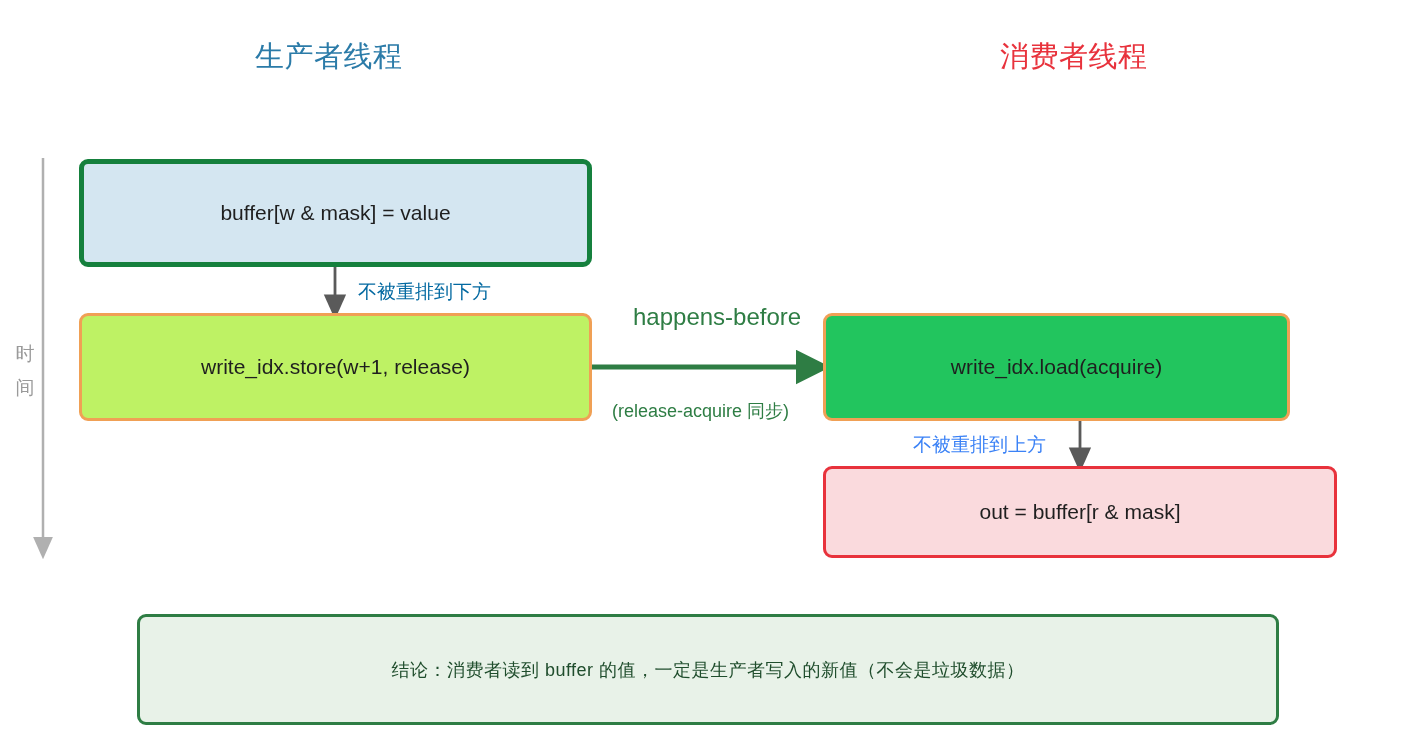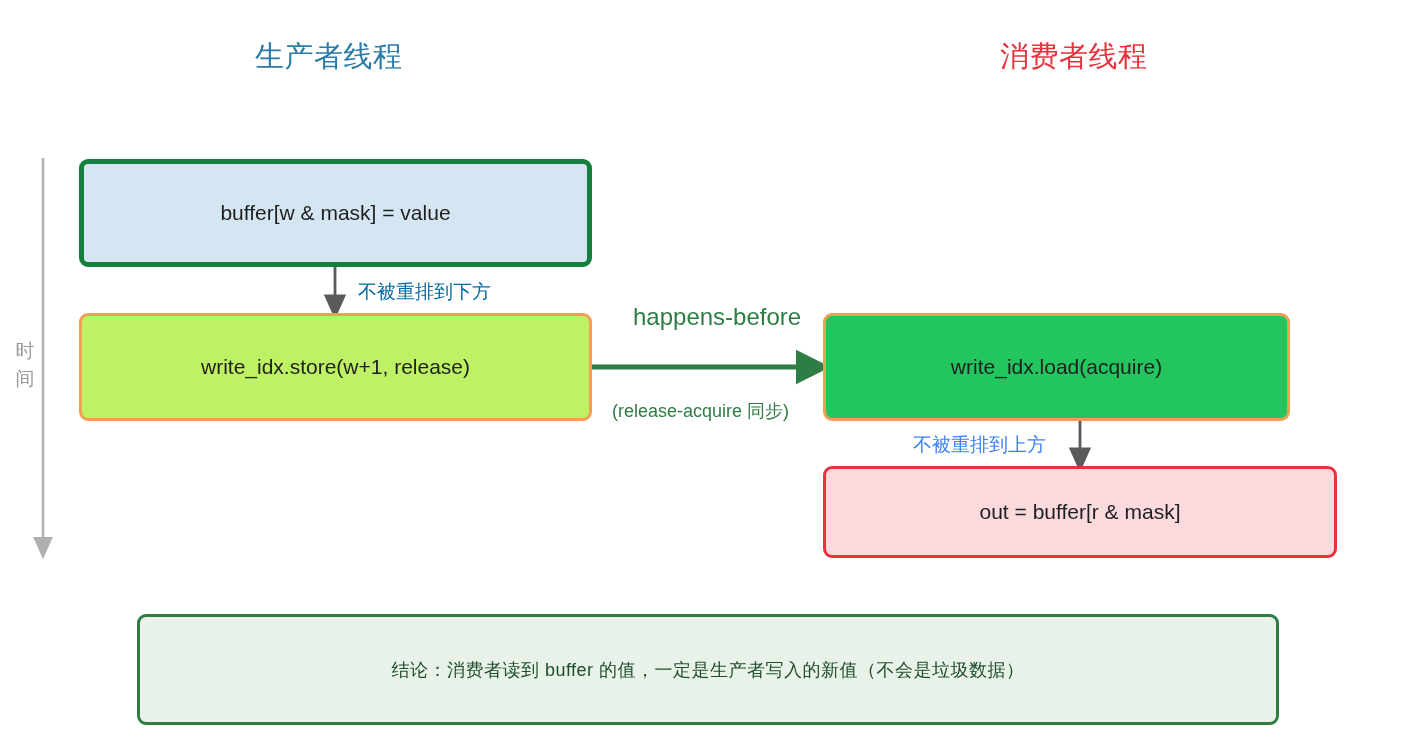--- a/index.html
+++ b/index.html
@@ -36,21 +36,21 @@
     left: 1000px;
     top: 42px;
     color: #e8323c;
   }
   #time-axis-label {
     position: absolute;
     left: 14px;
     top: 337px;
     width: 22px;
     font-size: 19px;
-    line-height: 28px;
+    line-height: 34px;
     color: #9a9a9a;
     text-align: center;
     word-break: break-all;
   }
 
   
   .box {
     position: absolute;
     box-sizing: border-box;
     border-radius: 9px;

